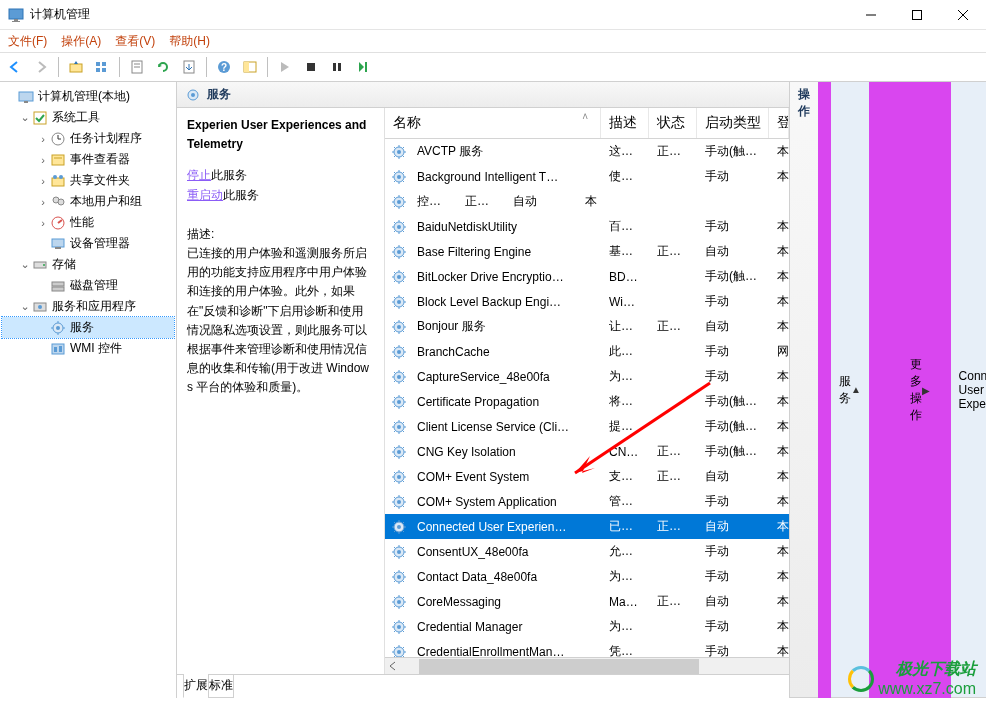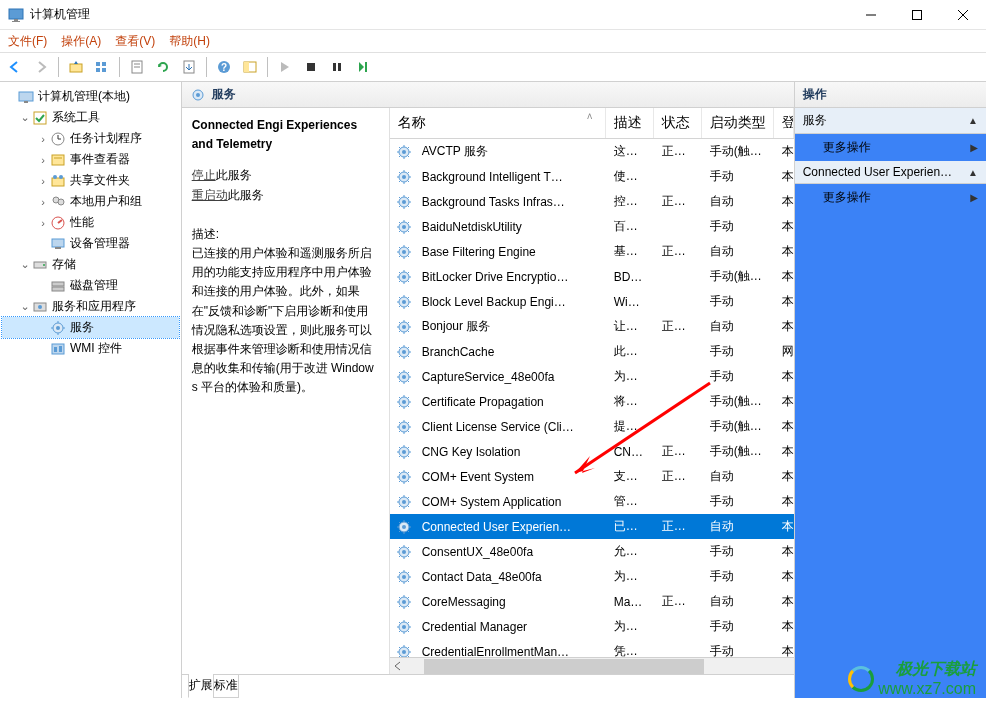--- a/index.html
+++ b/index.html
@@ -23,41 +23,41 @@
 .tree-node .twisty { width: 14px; text-align: center; color: #666; font-size: 11px; }
 .tree-node .ticon { width: 16px; height: 16px; margin-right: 4px; display: inline-flex; align-items: center; justify-content: center; }
 .tree-node.selected { background: #cce8ff; outline: 1px dotted #3399ff; }
 .indent0 { padding-left: 2px; } .indent1 { padding-left: 16px; } .indent2 { padding-left: 34px; }
 
 .center-pane { flex: 1; display: flex; flex-direction: column; border-right: 1px solid #d0d0d0; }
 .center-header { background: linear-gradient(#f8f8f8,#ececec); border-bottom: 1px solid #d0d0d0; padding: 4px 8px; font-weight: bold; color: #1e395b; display: flex; align-items: center; gap: 6px; }
 .center-body { flex: 1; display: flex; overflow: hidden; }
 .service-info { width: 208px; padding: 8px 10px; overflow: auto; font-size: 12px; line-height: 1.6; border-right: 1px solid #e0e0e0; }
 .service-info .svc-name { font-weight: bold; margin-bottom: 12px; }
-.service-info a { color: #404040; text-decoration: underline; }
+.service-info a { color: #8b5cf6; text-decoration: underline; }
 .service-info .desc-label { margin-top: 20px; }
 .service-info .desc-text { word-break: break-all; }
 
 .service-list { flex: 1; display: flex; flex-direction: column; }
 .list-header { display: flex; border-bottom: 1px solid #d4d4d4; background: #fff; }
 .list-header .col { padding: 6px 8px; border-right: 1px solid #e8e8e8; font-size: 14px; position: relative; white-space: nowrap; overflow: hidden; }
 .list-header .col.sorted::after { content: "˄"; position: absolute; right: 12px; top: 3px; font-size: 10px; color: #888; }
 .list-body { flex: 1; overflow: auto; }
 .list-row { display: flex; align-items: center; padding: 2px 0; }
 .list-row.selected { background: #0078d7; color: #fff; }
 .list-row .cell { padding: 2px 8px; white-space: nowrap; overflow: hidden; text-overflow: ellipsis; }
 .gear-icon { width: 16px; height: 16px; margin-left: 6px; margin-right: 2px; flex-shrink: 0; }
 .hscroll { height: 17px; background: #f0f0f0; border-top: 1px solid #d0d0d0; display: flex; align-items: center; }
 .hscroll .thumb { height: 15px; background: #cdcdcd; margin-left: 17px; width: 280px; }
 
 .center-tabs { border-top: 1px solid #d0d0d0; display: flex; padding-left: 6px; background: #fff; }
 .center-tabs .tab { padding: 3px 0; border: 1px solid #d0d0d0; border-top: none; margin-right: -1px; margin-top: -1px; font-size: 12px; }
 .center-tabs .tab.active { background: #fff; border-bottom-color: #fff; }
 
-.action-pane { width: 196px; background: #3b82f6; display: flex; flex-direction: column; }
+.action-pane { width: 196px; background: #d946ef; display: flex; flex-direction: row; gap: 13px; }
 .action-header { background: linear-gradient(#f8f8f8,#ececec); padding: 4px 8px; font-weight: bold; color: #1e395b; border-bottom: 1px solid #d0d0d0; }
 .action-section-hdr { background: #e7eff8; padding: 4px 8px; display: flex; align-items: center; justify-content: space-between; border-bottom: 1px solid #d0d0d0; cursor: default; }
 .action-item { padding: 5px 8px 5px 28px; cursor: default; display: flex; align-items: center; justify-content: space-between; }
 .caret-up { font-size: 10px; color: #333; }
 .caret-right { font-size: 10px; color: #333; }
 
 .watermark { position: absolute; right: 10px; bottom: 10px; font-size: 16px; color: #1a9e3c; text-align: right; display: flex; align-items: center; gap: 4px; }
 .watermark .circ { width: 26px; height: 26px; border-radius: 50%; border: 3px solid #1a9e3c; border-left-color: #ffc107; border-top-color:#5bc0de; position: relative; }
 
 .c-name { width: 216px; } .c-desc { width: 48px; } .c-status { width: 48px; } .c-start { width: 72px; } .c-login { width: 20px; }
@@ -338,21 +338,21 @@
       <span>
           <svg width="16" height="16">
             <circle cx="8" cy="8" r="5" fill="#dbe9f6" stroke="#5b9bd5"></circle>
             <circle cx="8" cy="8" r="2" fill="#5b9bd5"></circle>
           </svg>
         </span>
       <span>服务</span>
     </div>
     <div class="center-body">
       <div class="service-info">
-        <div class="svc-name">Connected Engi Experiences and Telemetry</div>
+        <div class="svc-name">Experien User Experiences and Telemetry</div>
         <div><a href="#">停止</a><span>此服务</span></div>
         <div><a href="#">重启动</a><span>此服务</span></div>
         <div class="desc-label">描述:</div>
         <div class="desc-text">已连接的用户体验和遥测服务所启用的功能支持应用程序中用户体验和连接的用户体验。此外，如果在"反馈和诊断"下启用诊断和使用情况隐私选项设置，则此服务可以根据事件来管理诊断和使用情况信息的收集和传输(用于改进 Windows 平台的体验和质量)。</div>
       </div>
       <div class="service-list">
         <div class="list-header">
           <div class="col c-name sorted">名称</div>
           <div class="col c-desc">描述</div>
           <div class="col c-status">状态</div>
@@ -416,21 +416,20 @@
                     <line x1="8" y1="13" x2="8" y2="15"></line>
                     <line x1="1" y1="8" x2="3" y2="8"></line>
                     <line x1="13" y1="8" x2="15" y2="8"></line>
                     <line x1="3" y1="3" x2="4.5" y2="4.5"></line>
                     <line x1="11.5" y1="11.5" x2="13" y2="13"></line>
                     <line x1="13" y1="3" x2="11.5" y2="4.5"></line>
                     <line x1="4.5" y1="11.5" x2="3" y2="13"></line>
                   </g>
                 </svg>
               </span>
-              <span class="cell" style="width:192px">Background Tasks Infras…</span>
               <span class="cell c-desc">控制…</span>
               <span class="cell c-status">正在…</span>
               <span class="cell c-start">自动</span>
               <span class="cell c-login">本</span>
             </div>
             <div class="list-row">
               <span class="gear-icon">
                 <svg width="16" height="16">
                   <circle cx="8" cy="8" r="5" fill="#dbe9f6" stroke="#5b9bd5"></circle>
                   <circle cx="8" cy="8" r="2" fill="#5b9bd5"></circle>

